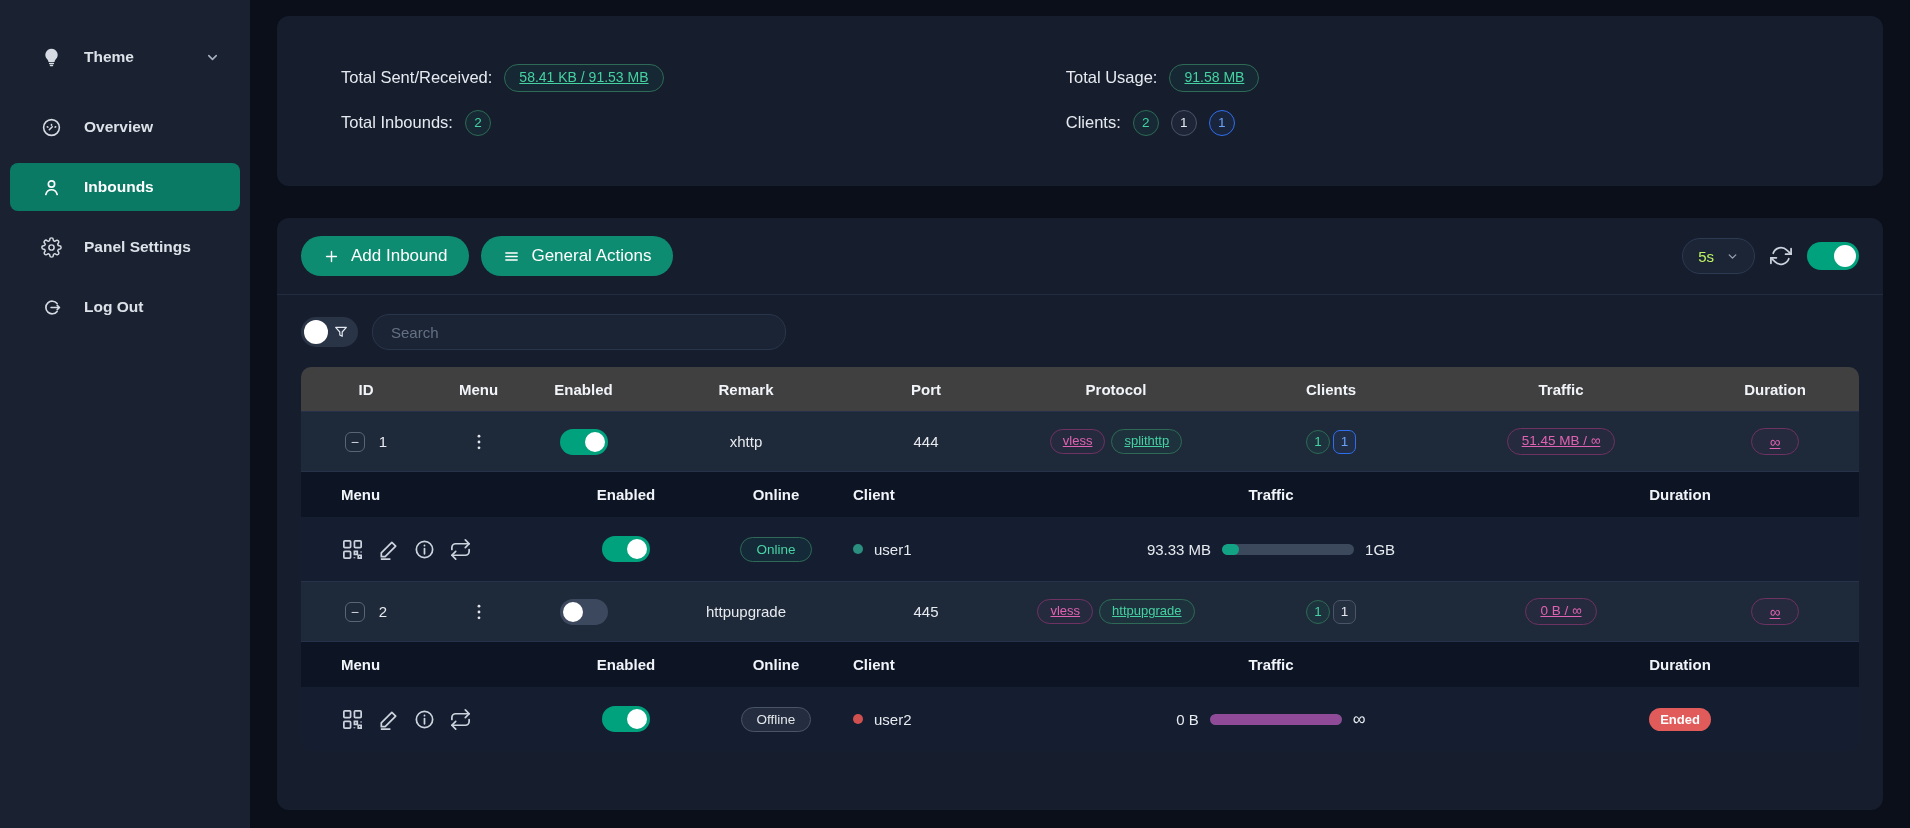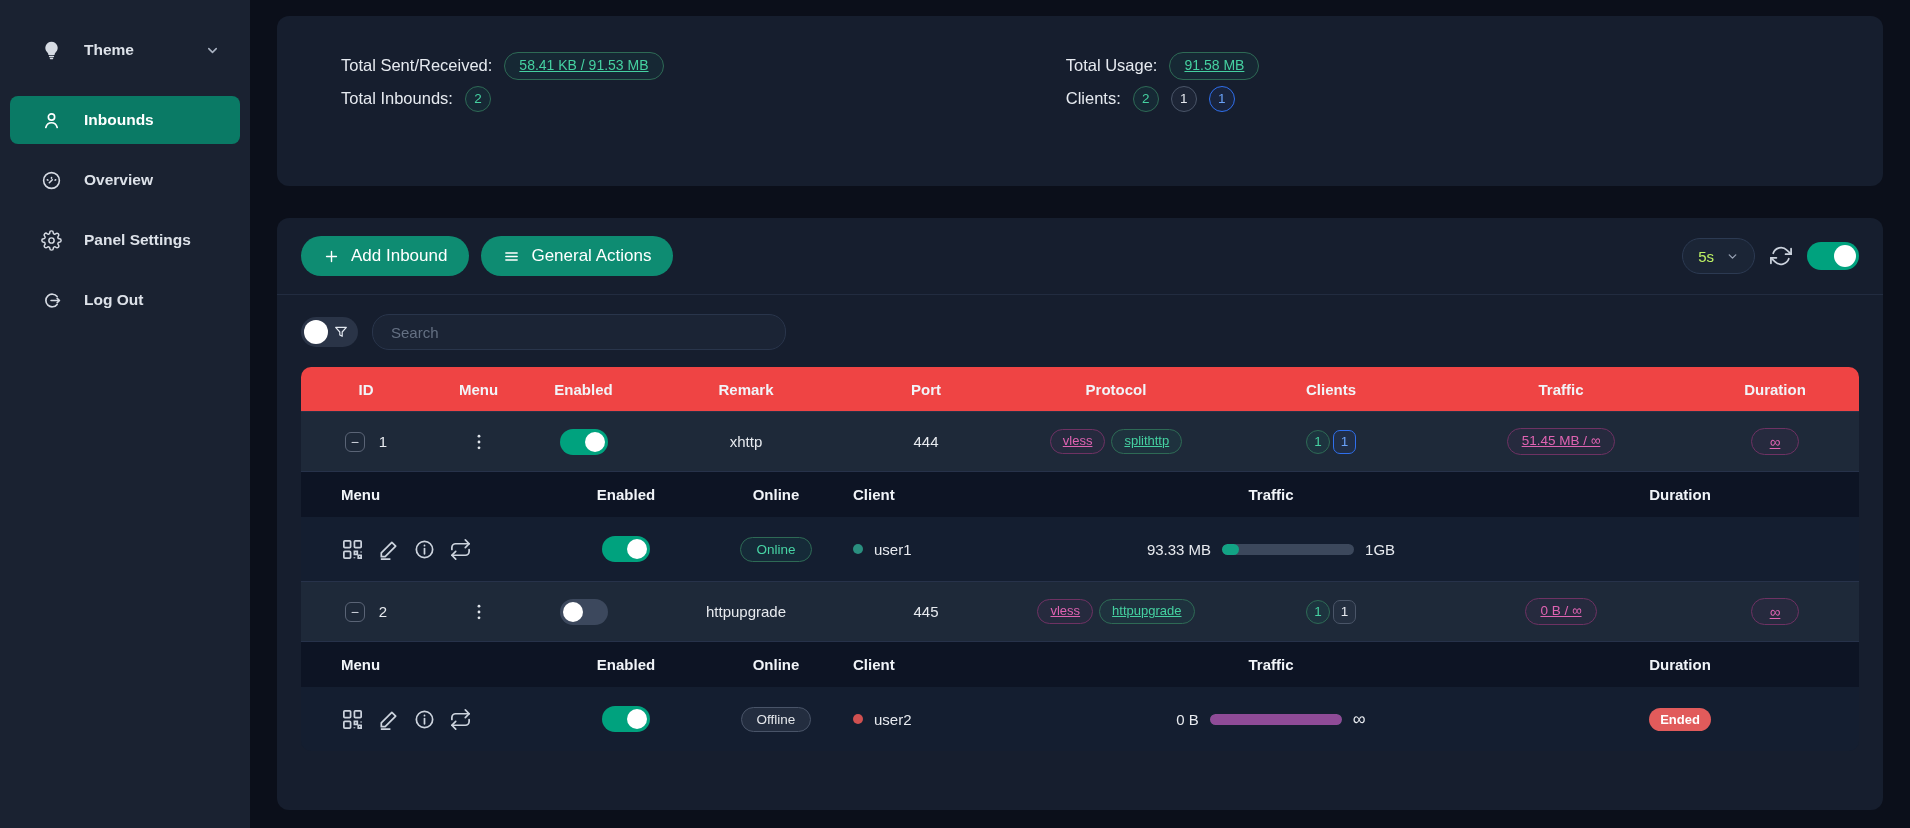--- a/index.html
+++ b/index.html
@@ -1,36 +1,36 @@
 <!DOCTYPE html>
 <html><head>
 <meta charset="utf-8">
 <style>
   * { margin:0; padding:0; box-sizing:border-box; }
   html,body { width:1910px; height:828px; background:#0b0f1a; font-family:"Liberation Sans","DejaVu Sans",sans-serif; color:#e7eaef; overflow:hidden; }
   .app { display:flex; width:100%; height:100%; }
 
   
-  .sidebar { width:250px; height:100%; background:#1a2231; flex:0 0 250px; padding-top:14px; }
+  .sidebar { width:250px; height:100%; background:#1a2231; flex:0 0 250px; padding-top:21px; }
   .side-item { display:flex; align-items:center; gap:22px; height:48px; margin:12px 10px; padding:0 0 0 30px; border-radius:8px; color:#dde2e9; font-size:15.5px; font-weight:700; cursor:pointer; }
   .side-item .sicon { width:22px; height:22px; display:flex; align-items:center; justify-content:center; color:#d6dbe3; }
   .side-item .sicon svg { width:21px; height:21px; }
   .side-item.active { background:#0a7a65; color:#ffffff; }
   .side-item.active .sicon { color:#ffffff; }
   .side-item .chev { margin-left:auto; margin-right:20px; color:#aab3c2; display:flex; }
   .side-item .chev svg { width:15px; height:15px; }
   .side-item.theme { margin-bottom:22px; }
 
   
   .main { flex:1; padding:16px 27px 0 27px; }
   .card { background:#161e2e; border-radius:12px; }
 
   
   .stats-card { height:170px; display:flex; padding:36px 0 0 64px; }
-  .stats-col { display:flex; flex-direction:column; gap:6px; }
+  .stats-col { display:flex; flex-direction:column; gap:18px;margin-top:12px; }
   .stats-col.left { width:47%; }
   .stat-row { display:flex; align-items:center; gap:12px; font-size:16.5px; color:#e6eaf0; }
   .pill-badge { display:inline-flex; align-items:center; border:1px solid; border-radius:999px; padding:3px 14px; font-size:14px; line-height:1.4;text-decoration:underline; }
   .pill-badge.green { color:#45d1a1; border-color:#2e6a55; background:rgba(34,197,151,.06); }
   .pill-badge.pink  { color:#df63b2; border-color:#6e3263; background:rgba(160,60,135,.07); }
   .num-badge { display:inline-flex; align-items:center; justify-content:center; width:26px; height:26px; border-radius:50%; border:1px solid; font-size:13.5px; }
   .num-badge.green { color:#45d1a1; border-color:#2e6a55; background:rgba(34,197,151,.07); }
   .num-badge.gray  { color:#e5e8ee; border-color:#4a5568; background:rgba(120,130,150,.08); }
   .num-badge.blue  { color:#6aa2f8; border-color:#2f6fed; background:rgba(60,110,240,.08); }
   .num-badge.sq { border-radius:7px; width:23px; }
@@ -60,21 +60,21 @@
   .filter-pill .mini-knob { width:24px; height:24px; border-radius:50%; background:#fff; }
   .filter-pill svg { width:16px; height:16px; color:#e3e8f0; margin-left:5px; }
   .search-input { width:414px; height:36px; border-radius:17px; background:#1b2435; border:1px solid #29354b; padding:0 18px; color:#e5e9ef; font-size:15px; font-family:inherit; outline:none; }
   .search-input::placeholder { color:#647083; }
 
   
   .table { margin:4px 24px 0 24px; border-radius:10px; overflow:hidden; }
   .trow { display:grid; align-items:center; }
   .g-main { grid-template-columns:130px 95px 115px 210px 150px 230px 200px 260px 1fr; }
   .g-sub  { grid-template-columns:240px 170px 130px 200px 460px 1fr; }
-  .thead   { height:44px; background:#ef4444; font-weight:700; font-size:15px; color:#f1f4f8; }
+  .thead   { height:44px; background:#404040; font-weight:700; font-size:15px; color:#f1f4f8; }
   .row-main{ height:60px; background:#1e2939; border-top:1px solid #27324a; font-size:15px; }
   .subhead { height:46px; background:#0d1424; font-weight:700; font-size:15px; color:#f1f4f8; border-top:1px solid #27324a; }
   .subrow  { height:64px; background:#141e30; font-size:15px; }
   .cell { display:flex; align-items:center; justify-content:center; gap:6px; }
   .cell.left { justify-content:flex-start; }
   .pad40 { padding-left:40px; }
   .pad10 { padding-left:12px; }
   .minus-box { display:inline-flex; align-items:center; justify-content:center; width:20px; height:20px; border:1px solid #5a6476; border-radius:6px; color:#cfd5de; font-size:14px; line-height:1; cursor:pointer; }
   .dots-btn { display:flex; color:#dfe4ea; cursor:pointer; }
   .dots-btn svg { width:20px; height:20px; }
@@ -113,39 +113,39 @@
           </svg>
       </span>
       <span>Theme</span>
       <span class="chev">
         <svg viewBox="0 0 24 24" fill="none" stroke="currentColor" stroke-width="2.4" stroke-linecap="round" stroke-linejoin="round">
             <polyline points="6 9 12 15 18 9"></polyline>
           </svg>
       </span>
     </div>
 
-    <div class="side-item active">
-      <span class="sicon">
-        <svg viewBox="0 0 24 24" fill="none" stroke="currentColor" stroke-width="1.9" stroke-linecap="round">
-            <circle cx="12" cy="8" r="3.6"></circle>
-            <path d="M5.5 20c1-3.6 3.6-5.4 6.5-5.4s5.5 1.8 6.5 5.4"></path>
-          </svg>
-      </span>
-      <span>Inbounds</span>
-    </div>
-
     <div class="side-item">
       <span class="sicon">
         <svg viewBox="0 0 24 24" fill="none" stroke="currentColor" stroke-width="1.8" stroke-linecap="round">
             <circle cx="12" cy="12" r="9"></circle>
             <path d="M9.5 14.5l3.4-3.4"></path>
             <path d="M7.2 11.2l.7.4M12 8.6v.8M16.8 11.2l-.7.4"></path>
           </svg>
       </span>
       <span>Overview</span>
+    </div>
+
+    <div class="side-item active">
+      <span class="sicon">
+        <svg viewBox="0 0 24 24" fill="none" stroke="currentColor" stroke-width="1.9" stroke-linecap="round">
+            <circle cx="12" cy="8" r="3.6"></circle>
+            <path d="M5.5 20c1-3.6 3.6-5.4 6.5-5.4s5.5 1.8 6.5 5.4"></path>
+          </svg>
+      </span>
+      <span>Inbounds</span>
     </div>
 
     <div class="side-item">
       <span class="sicon">
         <svg viewBox="0 0 24 24" fill="none" stroke="currentColor" stroke-width="1.7" stroke-linecap="round" stroke-linejoin="round">
             <circle cx="12" cy="12" r="3"></circle>
             <path d="M19.4 15a1.6 1.6 0 0 0 .33 1.82l.06.06a2 2 0 1 1-2.83 2.83l-.06-.06a1.6 1.6 0 0 0-1.82-.33 1.6 1.6 0 0 0-1 1.51V21a2 2 0 1 1-4 0v-.09A1.6 1.6 0 0 0 9 19.4a1.6 1.6 0 0 0-1.82.33l-.06.06a2 2 0 1 1-2.83-2.83l.06-.06a1.6 1.6 0 0 0 .33-1.82 1.6 1.6 0 0 0-1.51-1H3a2 2 0 1 1 0-4h.09A1.6 1.6 0 0 0 4.6 9a1.6 1.6 0 0 0-.33-1.82l-.06-.06a2 2 0 1 1 2.83-2.83l.06.06a1.6 1.6 0 0 0 1.82.33H9a1.6 1.6 0 0 0 1-1.51V3a2 2 0 1 1 4 0v.09a1.6 1.6 0 0 0 1 1.51 1.6 1.6 0 0 0 1.82-.33l.06-.06a2 2 0 1 1 2.83 2.83l-.06.06a1.6 1.6 0 0 0-.33 1.82V9a1.6 1.6 0 0 0 1.51 1H21a2 2 0 1 1 0 4h-.09a1.6 1.6 0 0 0-1.51 1z"></path>
           </svg>
       </span>
       <span>Panel Settings</span>

